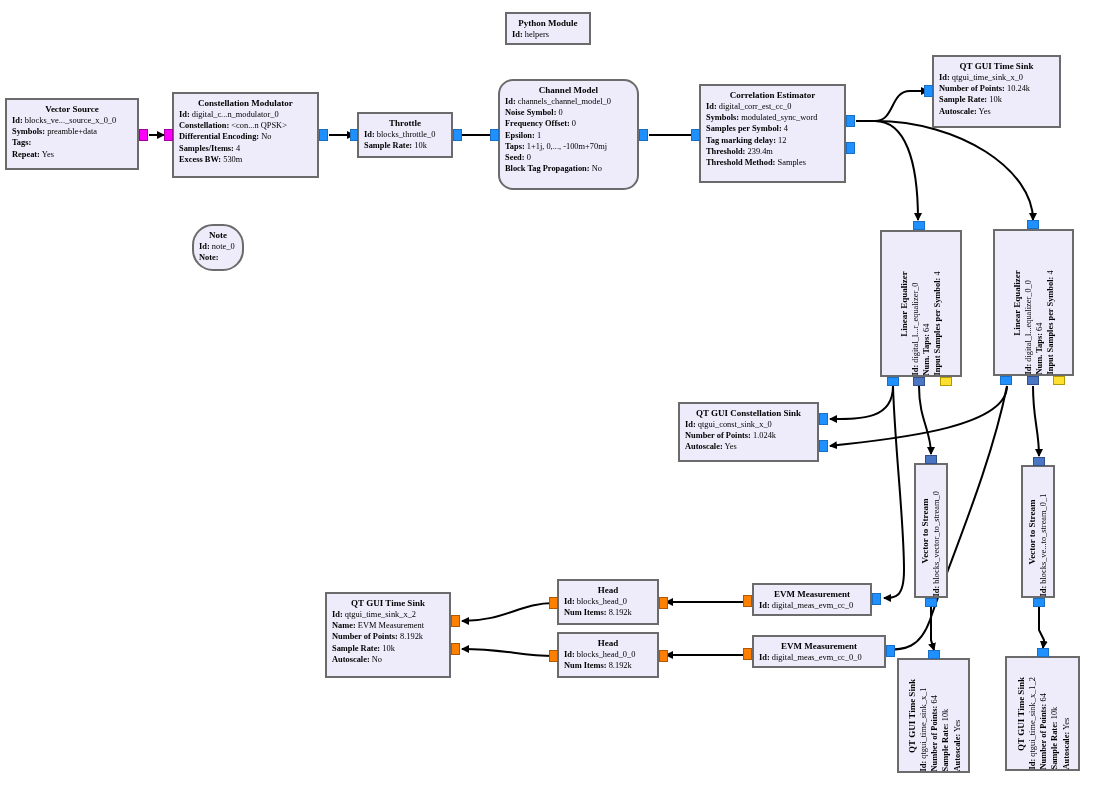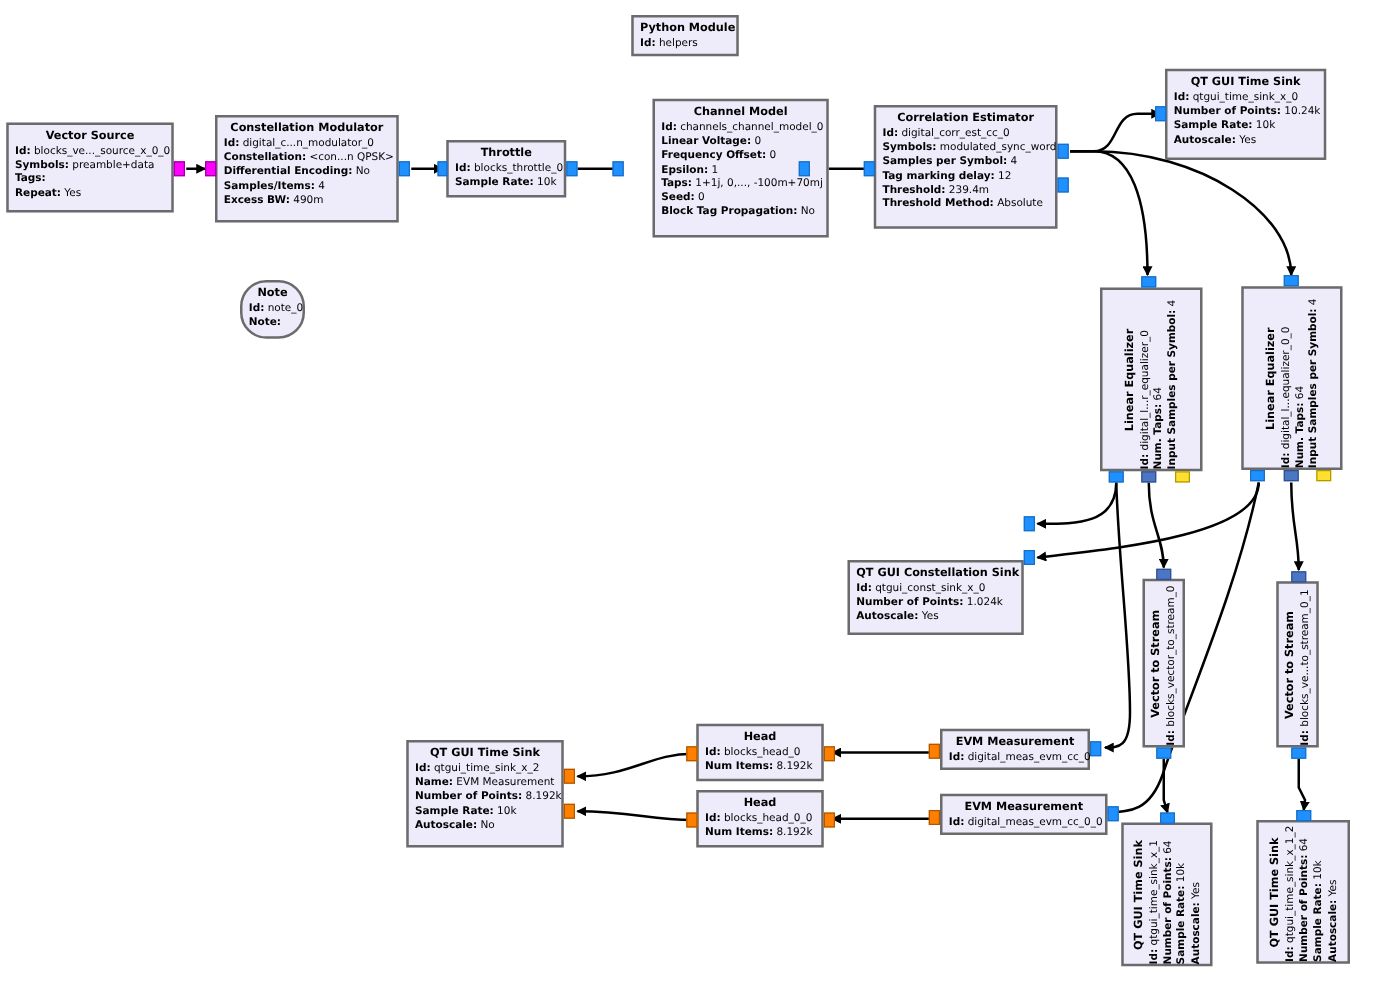--- a/index.html
+++ b/index.html
@@ -1,18 +1,18 @@
 <!DOCTYPE html>
 <html><head>
 <meta charset="utf-8">
 <style>
   html, body { margin:0; padding:0; background:#ffffff; }
   body { width:1113px; height:785px; position:relative; overflow:hidden;
          font-family:"DejaVu Sans", sans-serif; }
-  #canvas { position:absolute; left:0; top:0; width:972px; height:785px; }
+  #canvas { position:absolute; left:0; top:0; width:972px; height:785px;font-family:Liberation Serif, serif; }
   svg.wires { position:absolute; left:0; top:0; width:1113px; height:785px; pointer-events:none; }
   .block { position:absolute; background:#eeebfa; border:2px solid #6b6b6b; box-sizing:border-box;
            font-size:8.4px; line-height:11.2px; color:#000; padding:3px 5px; white-space:nowrap; }
   .block .title { font-weight:bold; text-align:center; font-size:9px; line-height:12px; }
   .block .row b { font-weight:bold; }
   .block.vert .inner { position:absolute; left:50%; top:50%; transform:translate(-50%,-50%) rotate(-90deg);
            transform-origin:center center; }
   .port { position:absolute; width:8px; height:11px; box-sizing:border-box; }
   .port.h { width:11px; height:8px; }
   .port.complex { background:#1e90ff; border:1px solid #1a6fc4; }
@@ -67,54 +67,54 @@
     <div class="row"><b>Repeat:</b> <span>Yes</span></div>
   </div>
   <div class="port h byte" style="left:139px;top:129px;width:9px;height:12px;"></div>
 
   <div class="block" style="left:172px;top:92px;width:147px;height:86px;">
     <div class="title">Constellation Modulator</div>
     <div class="row"><b>Id:</b> <span>digital_c...n_modulator_0</span></div>
     <div class="row"><b>Constellation:</b> <span>&lt;con...n QPSK&gt;</span></div>
     <div class="row"><b>Differential Encoding:</b> <span>No</span></div>
     <div class="row"><b>Samples/Items:</b> <span>4</span></div>
-    <div class="row"><b>Excess BW:</b> <span>490m</span></div>
+    <div class="row"><b>Excess BW:</b> <span>530m</span></div>
   </div>
   <div class="port byte" style="left:164px;top:129px;width:9px;height:12px;"></div>
   <div class="port complex" style="left:319px;top:129px;width:9px;height:12px;"></div>
 
   <div class="block" style="left:357px;top:112px;width:96px;height:46px;">
     <div class="title">Throttle</div>
     <div class="row"><b>Id:</b> <span>blocks_throttle_0</span></div>
     <div class="row"><b>Sample Rate:</b> <span>10k</span></div>
   </div>
   <div class="port complex" style="left:350px;top:129px;width:8px;height:12px;"></div>
   <div class="port complex" style="left:453px;top:129px;width:9px;height:12px;"></div>
 
-  <div class="block" style="left:522px;top:79px;width:141px;height:111px;">
+  <div class="block" style="left:498px;top:79px;width:141px;height:111px;border-radius:15px;">
     <div class="title">Channel Model</div>
     <div class="row"><b>Id:</b> <span>channels_channel_model_0</span></div>
-    <div class="row"><b>Linear Voltage:</b> <span>0</span></div>
+    <div class="row"><b>Noise Symbol:</b> <span>0</span></div>
     <div class="row"><b>Frequency Offset:</b> <span>0</span></div>
     <div class="row"><b>Epsilon:</b> <span>1</span></div>
     <div class="row"><b>Taps:</b> <span>1+1j, 0,..., -100m+70mj</span></div>
     <div class="row"><b>Seed:</b> <span>0</span></div>
     <div class="row"><b>Block Tag Propagation:</b> <span>No</span></div>
   </div>
   <div class="port complex" style="left:490px;top:129px;width:9px;height:12px;"></div>
   <div class="port complex" style="left:639px;top:129px;width:9px;height:12px;"></div>
 
   <div class="block" style="left:699px;top:84px;width:147px;height:99px;">
     <div class="title">Correlation Estimator</div>
     <div class="row"><b>Id:</b> <span>digital_corr_est_cc_0</span></div>
     <div class="row"><b>Symbols:</b> <span>modulated_sync_word</span></div>
     <div class="row"><b>Samples per Symbol:</b> <span>4</span></div>
     <div class="row"><b>Tag marking delay:</b> <span>12</span></div>
     <div class="row"><b>Threshold:</b> <span>239.4m</span></div>
-    <div class="row"><b>Threshold Method:</b> <span>Absolute</span></div>
+    <div class="row"><b>Threshold Method:</b> <span>Samples</span></div>
   </div>
   <div class="port complex" style="left:691px;top:129px;width:9px;height:12px;"></div>
   <div class="port complex" style="left:846px;top:115px;width:9px;height:12px;"></div>
   <div class="port complex" style="left:846px;top:142px;width:9px;height:12px;"></div>
 
   <div class="block" style="left:932px;top:55px;width:129px;height:73px;">
     <div class="title">QT GUI Time Sink</div>
     <div class="row"><b>Id:</b> <span>qtgui_time_sink_x_0</span></div>
     <div class="row"><b>Number of Points:</b> <span>10.24k</span></div>
     <div class="row"><b>Sample Rate:</b> <span>10k</span></div>
@@ -147,21 +147,21 @@
       <div class="row"><b>Id:</b> <span>digital_l...equalizer_0_0</span></div>
       <div class="row"><b>Num. Taps:</b> <span>64</span></div>
       <div class="row"><b>Input Samples per Symbol:</b> <span>4</span></div>
     </div>
   </div>
   <div class="port complex" style="left:1027px;top:220px;width:12px;height:9px;"></div>
   <div class="port complex" style="left:1000px;top:376px;width:12px;height:9px;"></div>
   <div class="port vec" style="left:1027px;top:376px;width:12px;height:9px;"></div>
   <div class="port msg" style="left:1053px;top:376px;width:12px;height:9px;"></div>
 
-  <div class="block" style="left:678px;top:402px;width:141px;height:60px;margin-top:46px;">
+  <div class="block" style="left:678px;top:402px;width:141px;height:60px;">
     <div class="title">QT GUI Constellation Sink</div>
     <div class="row"><b>Id:</b> <span>qtgui_const_sink_x_0</span></div>
     <div class="row"><b>Number of Points:</b> <span>1.024k</span></div>
     <div class="row"><b>Autoscale:</b> <span>Yes</span></div>
   </div>
   <div class="port complex" style="left:819px;top:413px;width:9px;height:12px;"></div>
   <div class="port complex" style="left:819px;top:440px;width:9px;height:12px;"></div>
 
   <div class="block vert" style="left:914px;top:463px;width:34px;height:135px;padding:0;">
     <div class="inner" style="width:131px;padding:2px 4px;">

